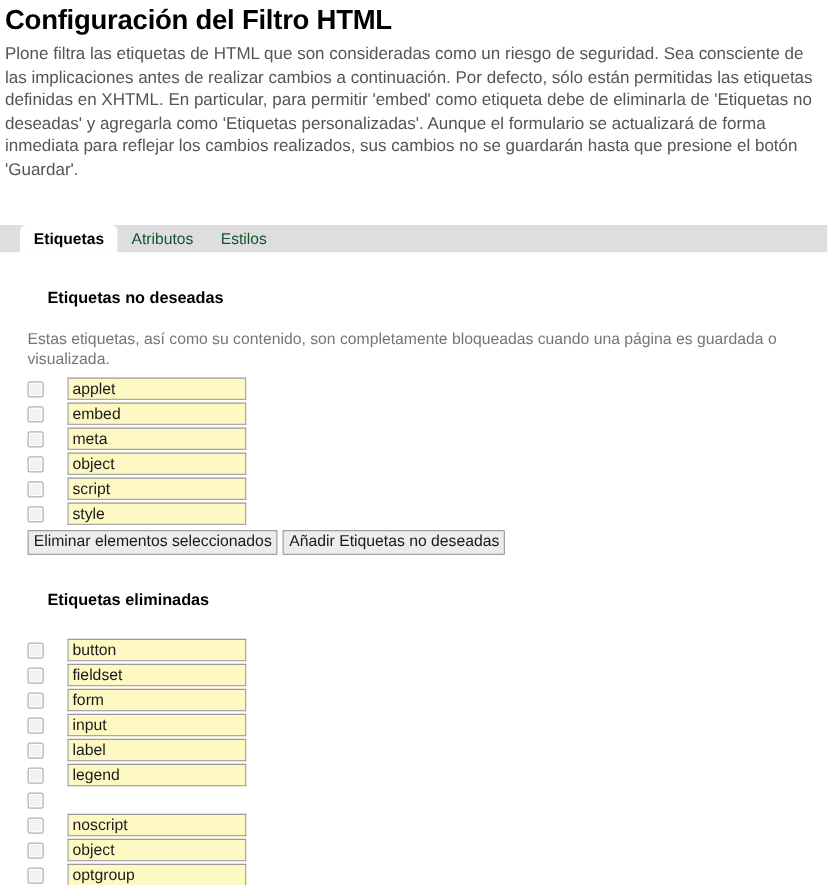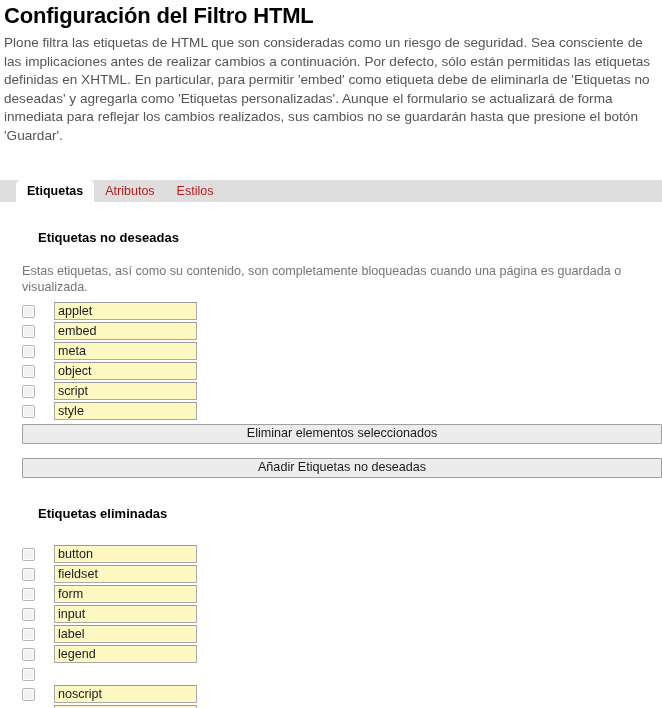--- a/index.html
+++ b/index.html
@@ -56,21 +56,21 @@
     height: 22px;
     padding-left: 16px;
     text-align: right;
   }
   .tab {
     display: inline-block;
     font-size: 12.5px;
     line-height: 22px;
     height: 22px;
     padding: 0 11px;
-    color: #b91c1c;
+    color: #14532d;
     cursor: pointer;
     white-space: nowrap;
   }
   .tab.active {
     background: #ffffff;
     color: #000000;
     font-weight: bold;
     border-top-left-radius: 5px;
     border-top-right-radius: 5px;
   }
@@ -136,22 +136,21 @@
     line-height: 16px;
     color: #1a1a1a;
     padding: 0 2px 0 3px;
     margin: 0;
     outline: none;
   }
 
   .button-row {
     padding: 3px 0 0 0;
     display: flex;
-    gap: 14px;
-    flex-direction: column;
+    gap: 4px;
   }
   .form-button {
     font-family: "Liberation Sans", sans-serif;
     font-size: 12.6px;
     line-height: 15px;
     color: #1a1a1a;
     background: #ececec;
     border: 1px solid #a0a0a0;
     border-radius: 1px;
     padding: 1px 4px 2px 4px;

